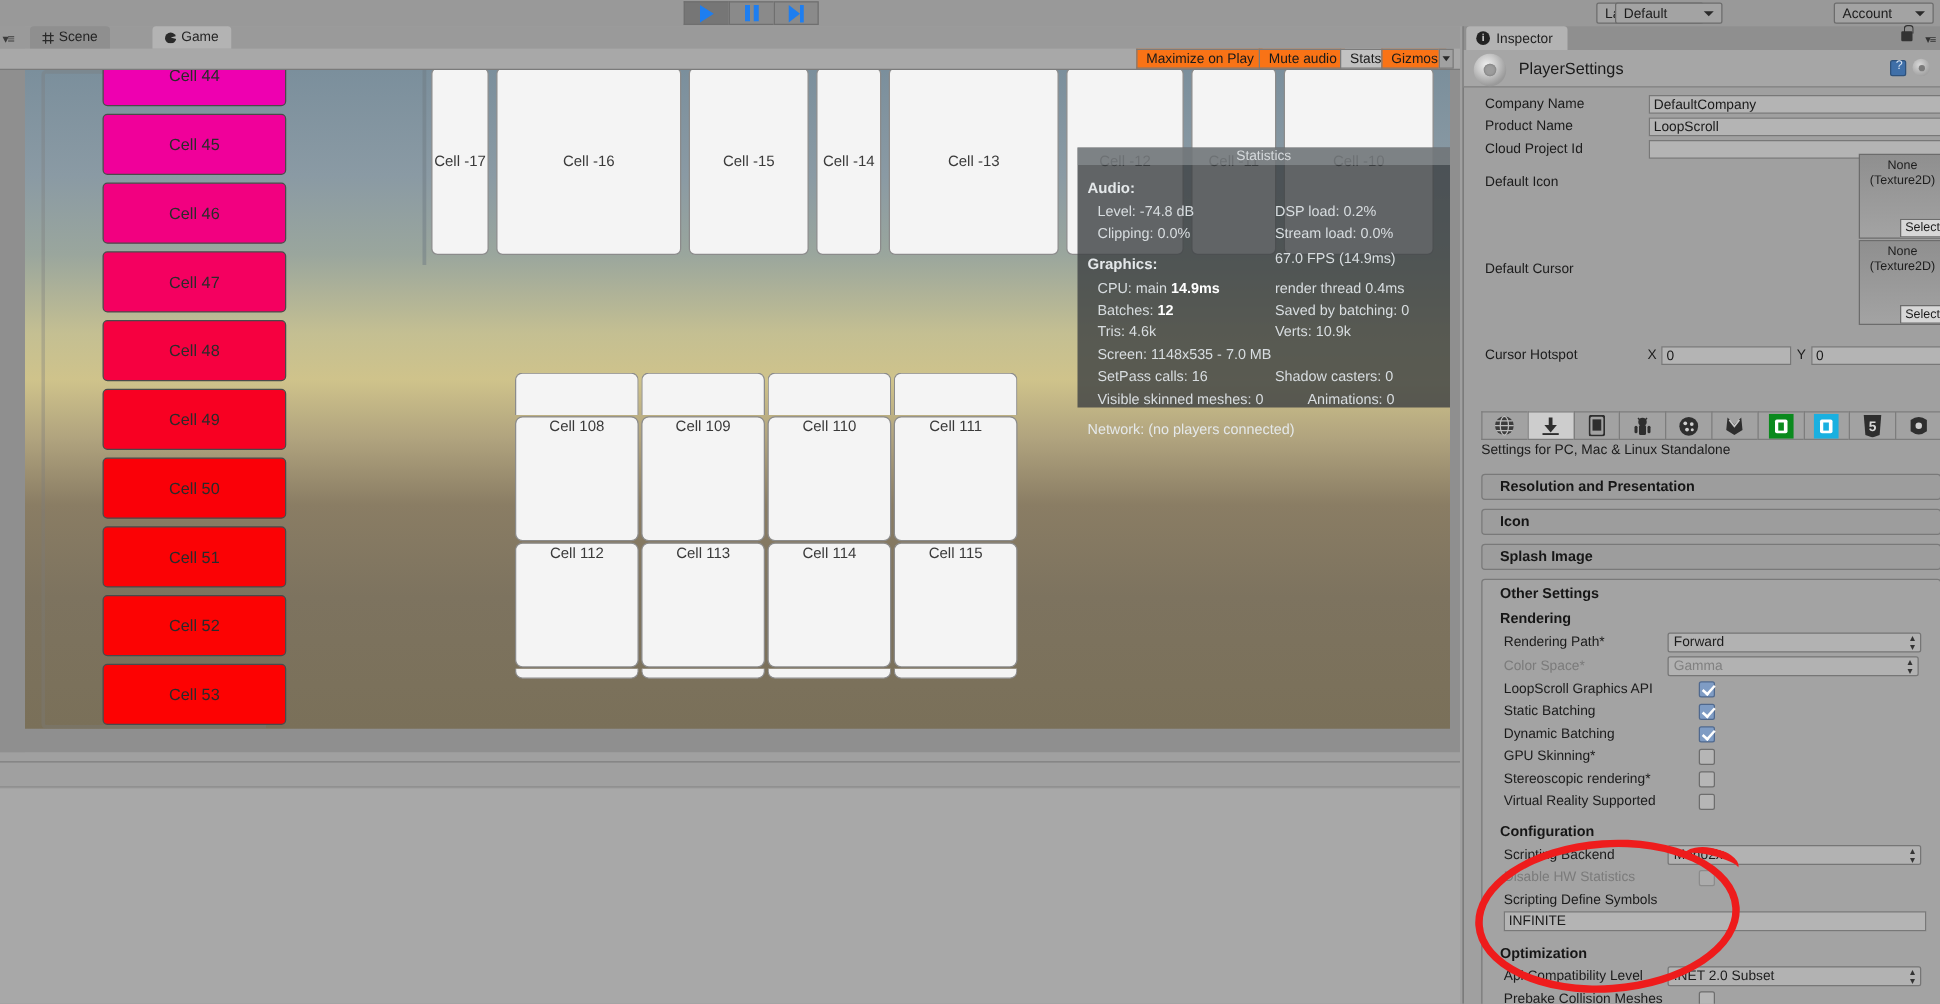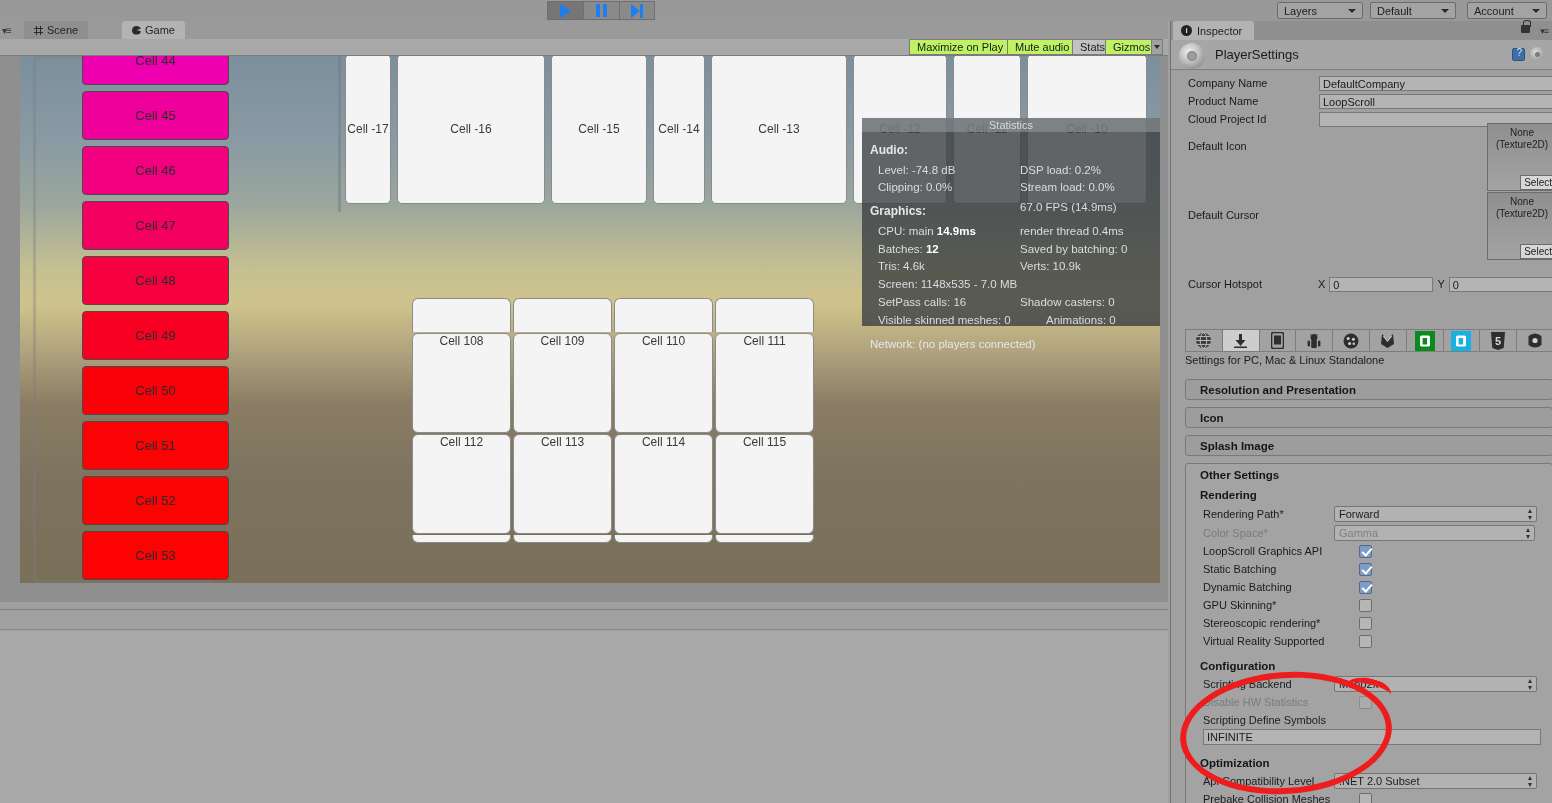--- a/index.html
+++ b/index.html
@@ -59,21 +59,21 @@
 
   
   .gametoolbar { position:absolute; left:0; top:39px; width:1168px; height:17px; background:#a8a8a8; border-bottom:1px solid #7a7a7a;}
   .aspect-sel {
     position:absolute; left:25px; top:39px; width:160px; height:16px;
     background:#b0b0b0; border:1px solid #6e6e6e;
     display:flex; align-items:center; padding:0 5px; font-size:11px; color:#1a1a1a; font-weight:bold;margin-top:40px;
   }
   .aspect-sel .arw { margin-left:auto; width:0;height:0;border-left:3px solid transparent;border-right:3px solid transparent;border-top:4px solid #2a2a2a; }
   .gt-btn {
-    position:absolute; top:39px; height:16px; background:#bef264;
+    position:absolute; top:39px; height:16px; background:#f97316;
     border:1px solid #7b7b7b; border-right:none;
     display:flex; align-items:center; padding:0 7px; font-size:11px; color:#1a1a1a;
   }
   .gt-btn.on { background:#c2c2c2; }
   .gt-arrow { position:absolute; top:39px; height:16px; width:12px; background:#a1a1a1; border:1px solid #7b7b7b;
               display:flex;align-items:center;justify-content:center;}
   .gt-arrow .arw { width:0;height:0;border-left:3px solid transparent;border-right:3px solid transparent;border-top:4px solid #2a2a2a; }
 
   
   .gameview { position:absolute; left:0; top:56px; width:1168px; height:546px; background:#8f8f8f; overflow:hidden;}
@@ -256,21 +256,21 @@
           <span class="step-i">
             <span class="t"></span>
             <span class="b"></span>
           </span>
         </div>
     </div>
     <div class="drop-btn" style="left:1277px;width:86px;">
       <span class="cap">Layers</span>
       <span class="arw"></span>
     </div>
-    <div class="drop-btn" style="left:1370px;width:86px;">
+    <div class="drop-btn" style="left:1292px;width:86px;">
       <span class="cap">Default</span>
       <span class="arw"></span>
     </div>
     <div class="drop-btn" style="left:1467px;width:80px;">
       <span class="cap">Account</span>
       <span class="arw"></span>
     </div>
   </div>
 
   <div class="leftrail">

